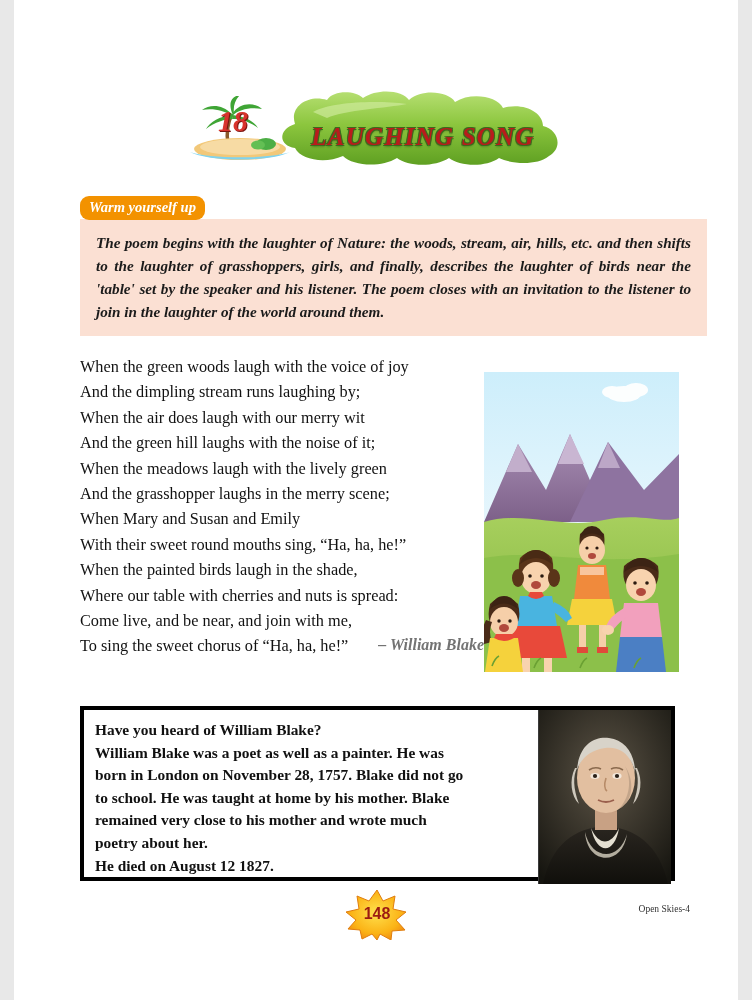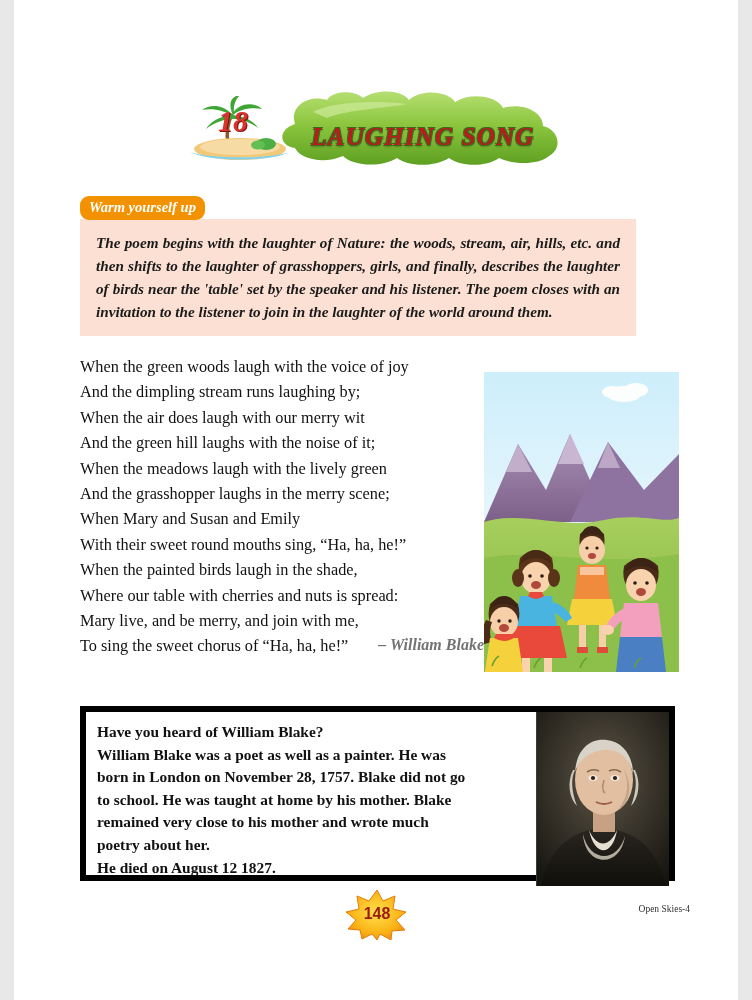--- a/index.html
+++ b/index.html
@@ -77,21 +77,21 @@
     font-style: italic;
     font-weight: bold;
     font-size: 14.5px;
     padding: 3px 9px 4px 9px;
     z-index: 3;
     border-radius: 9px;
   }
   .warm-box {
     position: absolute;
     left: 66px; top: 219px;
-    width: 556px;
+    width: 627px;
     min-height: 117px;
     background: #fbe0d3;
     padding: 12px 16px 10px 16px;
   }
   .warm-text {
     font-family: "Liberation Serif", serif;
     font-style: italic;
     font-weight: bold;
     font-size: 15.2px;
     line-height: 23px;
@@ -130,21 +130,21 @@
     left: 470px; top: 372px;
     width: 195px; height: 300px;
   }
   .illus svg { display: block; }
 
   
   .info-box {
     position: absolute;
     left: 66px; top: 706px;
     width: 595px; height: 175px;
-    border: 6px solid #000000;
+    border: 4px solid #000000;
     background: #ffffff;
   }
   .info-text {
     position: absolute;
     left: 11px; top: 9px;
     width: 420px;
   }
   .info-line {
     font-family: "Liberation Serif", serif;
     font-weight: bold;
@@ -249,21 +249,21 @@
     <div class="poem-line">When the green woods laugh with the voice of joy</div>
     <div class="poem-line">And the dimpling stream runs laughing by;</div>
     <div class="poem-line">When the air does laugh with our merry wit</div>
     <div class="poem-line">And the green hill laughs with the noise of it;</div>
     <div class="poem-line">When the meadows laugh with the lively green</div>
     <div class="poem-line">And the grasshopper laughs in the merry scene;</div>
     <div class="poem-line">When Mary and Susan and Emily</div>
     <div class="poem-line">With their sweet round mouths sing, “Ha, ha, he!”</div>
     <div class="poem-line">When the painted birds laugh in the shade,</div>
     <div class="poem-line">Where our table with cherries and nuts is spread:</div>
-    <div class="poem-line">Mary live, and be merry, and join with me,</div>
+    <div class="poem-line">Come live, and be near, and join with me,</div>
     <div class="poem-line">To sing the sweet chorus of “Ha, ha, he!”</div>
   </div>
   <div class="poem-author">– William Blake</div>
 
   <div class="illus">
     <svg width="195" height="300" viewBox="0 0 195 300">
       <defs>
         <linearGradient id="sky" x1="0" y1="0" x2="0" y2="1">
           <stop offset="0%" stop-color="#cdeefb"></stop>
           <stop offset="100%" stop-color="#eaf7fd"></stop>

